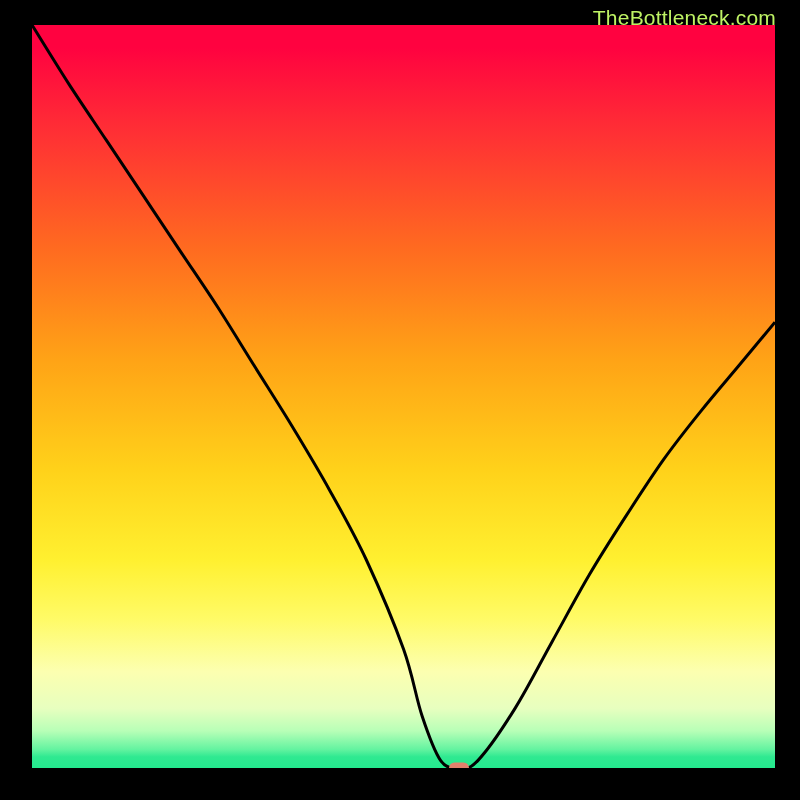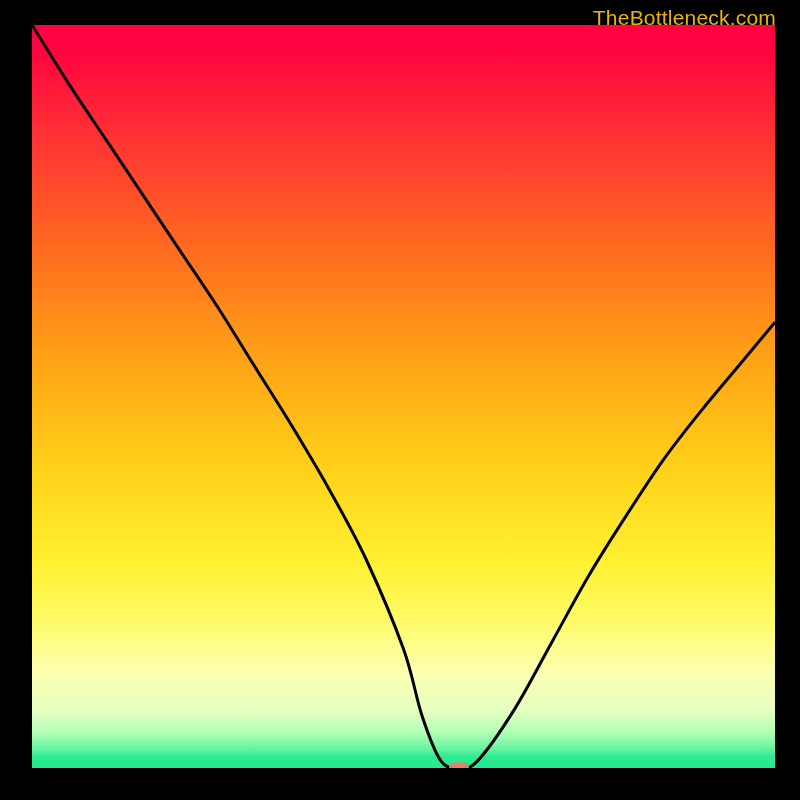--- a/index.html
+++ b/index.html
@@ -54,21 +54,21 @@
     width: 20px;
     height: 11px;
     border-radius: 6px;
     background: #e2816c;
     transform: translate(-50%, -50%);
   }
   .watermark {
     position: absolute;
     top: 6px;
     right: 24px;
-    color: #eab308;
+    color: #bef264;
     font-family: Arial, Helvetica, sans-serif;
     font-size: 21px;
     letter-spacing: 0.2px;
   }
 </style>
 </head>
 <body>
 
 <div class="stage">
   <div class="watermark">TheBottleneck.com</div>

